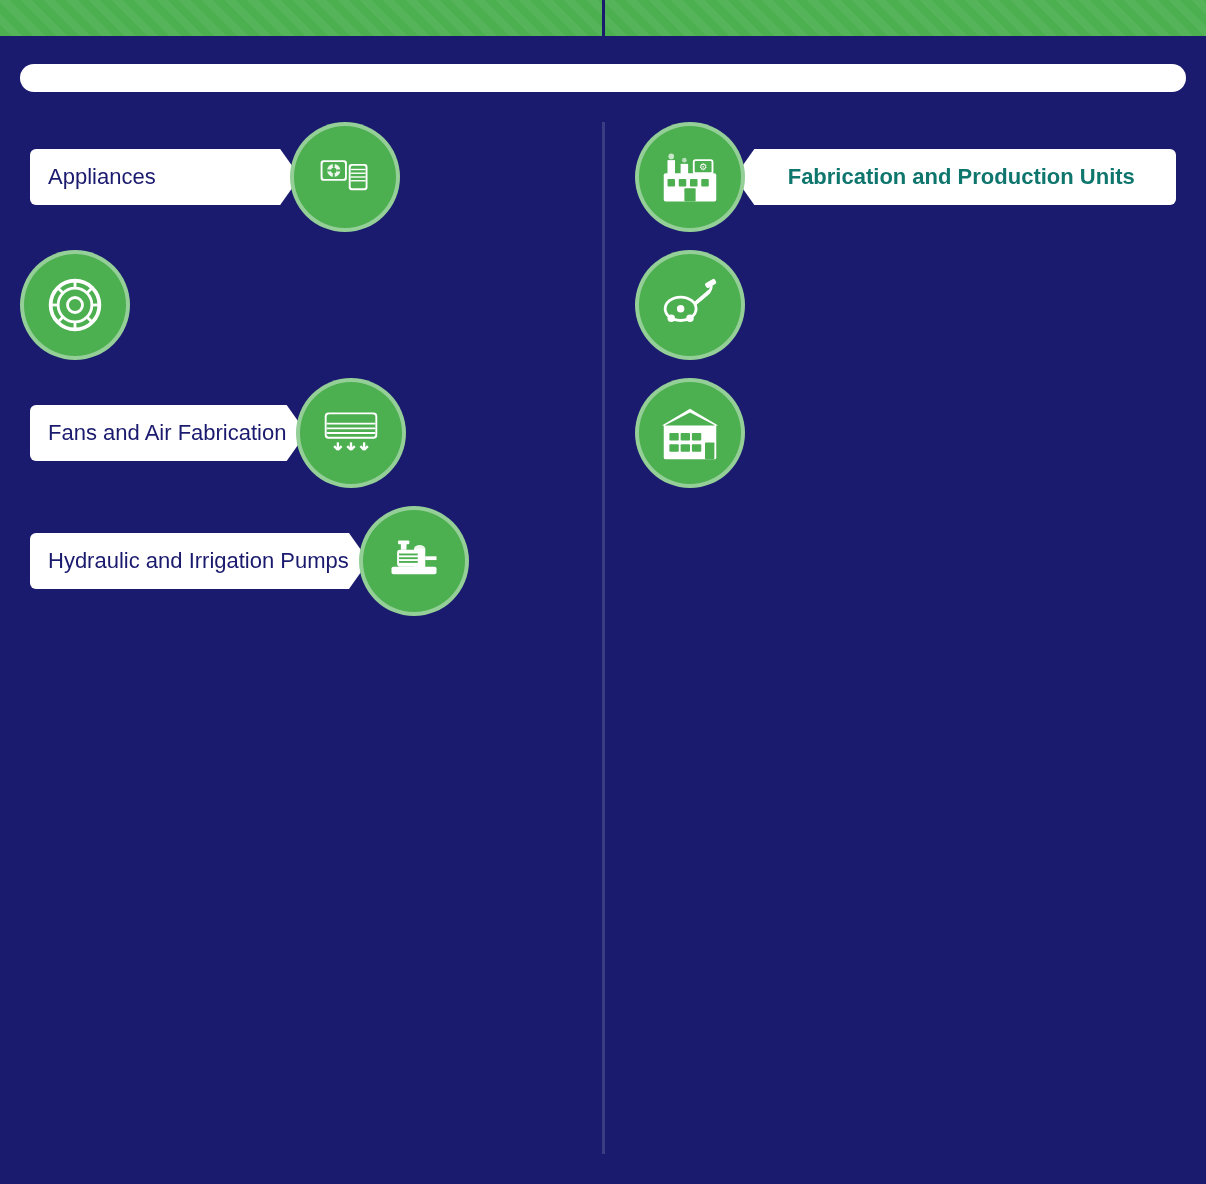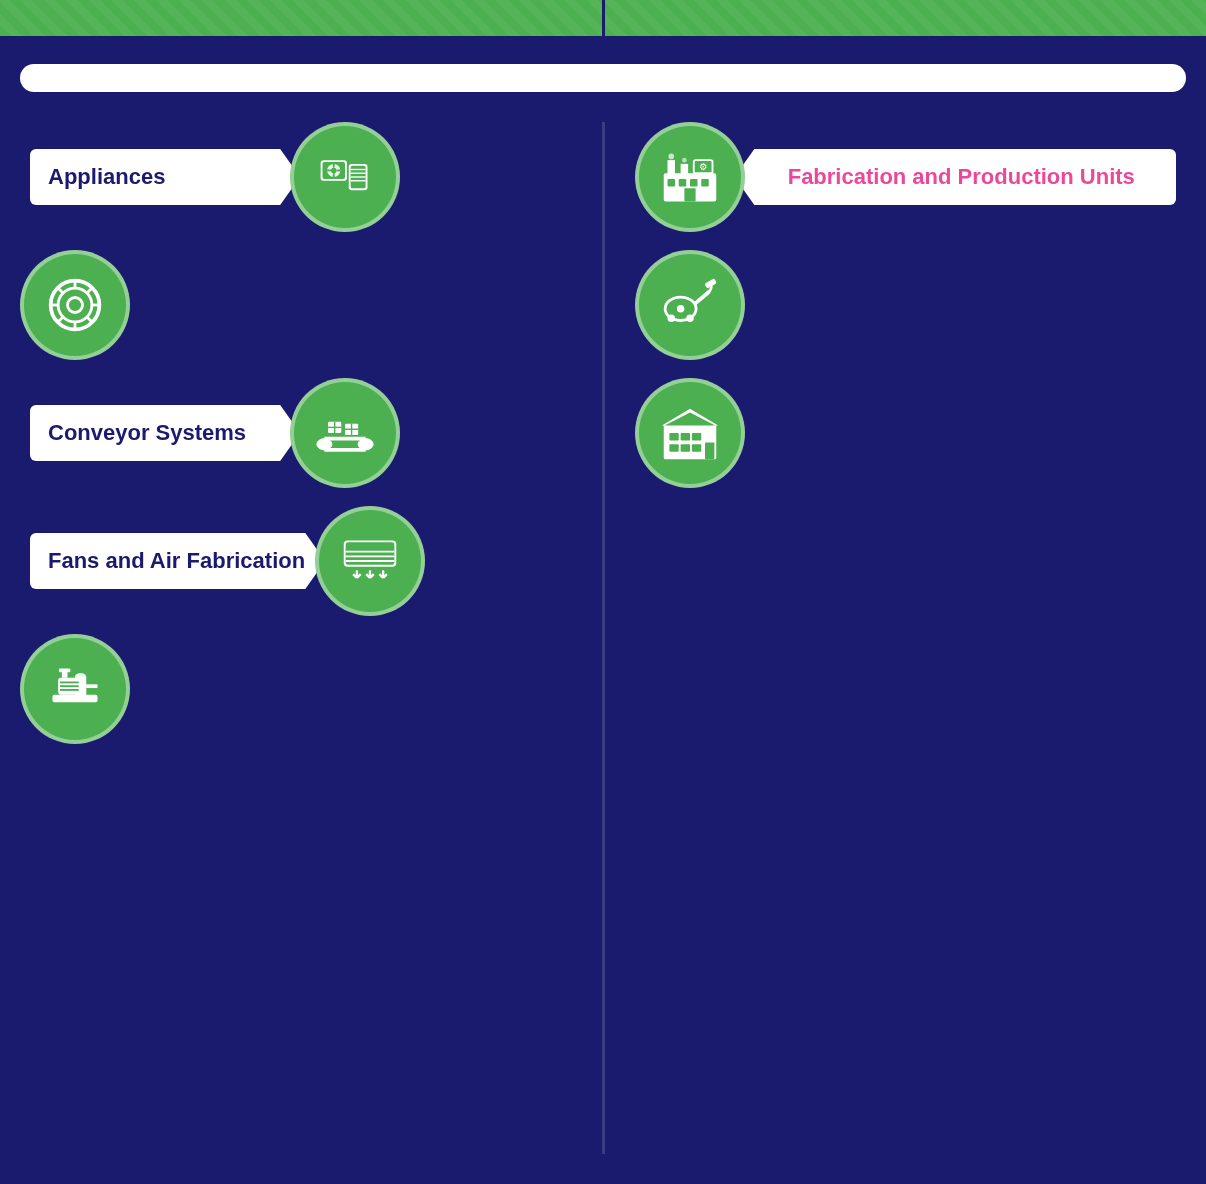--- a/index.html
+++ b/index.html
@@ -93,21 +93,21 @@
     
     .ac-item {
       display: flex;
       align-items: center;
       gap: 0;
     }
     .ac-label {
       background: white;
       color: #1a1a6e;
       font-size: 22px;
-      font-weight: 700;
+      font-weight: 400;
       padding: 14px 20px 14px 18px;
       border-radius: 6px 0 0 6px;
       clip-path: polygon(0 0, calc(100% - 20px) 0, 100% 50%, calc(100% - 20px) 100%, 0 100%);
       min-width: 270px;
       line-height: 1.3;
     }
     .ac-circle {
       width: 110px;
       height: 110px;
       border-radius: 50%;
@@ -145,21 +145,21 @@
       margin-right: -10px;
       z-index: 2;
     }
     .dc-circle svg {
       width: 60px;
       height: 60px;
       fill: white;
     }
     .dc-label {
       background: white;
-      color: #ec4899;
+      color: #0f766e;
       font-size: 22px;
       font-weight: 700;
       padding: 14px 18px 14px 30px;
       border-radius: 0 6px 6px 0;
       clip-path: polygon(20px 0, 100% 0, 100% 100%, 20px 100%, 0 50%);
       flex: 1;
       line-height: 1.3;
       text-align: center;
     }
 
@@ -225,39 +225,20 @@
     <line x1="6" y1="32" x2="14" y2="32" stroke="white" stroke-width="3"></line>
     <line x1="50" y1="32" x2="58" y2="32" stroke="white" stroke-width="3"></line>
     <line x1="13" y1="13" x2="19" y2="19" stroke="white" stroke-width="3"></line>
     <line x1="45" y1="45" x2="51" y2="51" stroke="white" stroke-width="3"></line>
     <line x1="51" y1="13" x2="45" y2="19" stroke="white" stroke-width="3"></line>
     <line x1="19" y1="45" x2="13" y2="51" stroke="white" stroke-width="3"></line>
   </svg>
         </div>
   </div>
       <div class="ac-item">
-    <div class="ac-label">Conveyor Systems</div>
-    <div class="ac-circle">
-          <svg viewBox="0 0 64 64" fill="white" xmlns="http://www.w3.org/2000/svg">
-
-    <ellipse cx="10" cy="44" rx="8" ry="6" fill="white" stroke="white" stroke-width="1"></ellipse>
-    <ellipse cx="54" cy="44" rx="8" ry="6" fill="white" stroke="white" stroke-width="1"></ellipse>
-    <line x1="10" y1="38" x2="54" y2="38" stroke="white" stroke-width="4"></line>
-    <line x1="10" y1="50" x2="54" y2="50" stroke="white" stroke-width="4"></line>
-
-    <rect x="14" y="20" width="14" height="12" rx="1" fill="white"></rect>
-    <rect x="32" y="22" width="14" height="12" rx="1" fill="white"></rect>
-    <line x1="14" y1="26" x2="28" y2="26" stroke="#4caf50" stroke-width="1.5"></line>
-    <line x1="21" y1="20" x2="21" y2="32" stroke="#4caf50" stroke-width="1.5"></line>
-    <line x1="32" y1="28" x2="46" y2="28" stroke="#4caf50" stroke-width="1.5"></line>
-    <line x1="39" y1="22" x2="39" y2="34" stroke="#4caf50" stroke-width="1.5"></line>
-  </svg>
-        </div>
-  </div>
-      <div class="ac-item">
     <div class="ac-label">Fans and Air Fabrication</div>
     <div class="ac-circle">
           <svg viewBox="0 0 64 64" fill="white" xmlns="http://www.w3.org/2000/svg">
 
     <rect x="4" y="10" width="56" height="28" rx="4" fill="white"></rect>
     <rect x="6" y="12" width="52" height="24" rx="3" fill="#4caf50"></rect>
     <line x1="6" y1="22" x2="58" y2="22" stroke="white" stroke-width="2"></line>
     <line x1="6" y1="27" x2="58" y2="27" stroke="white" stroke-width="2"></line>
     <line x1="6" y1="32" x2="58" y2="32" stroke="white" stroke-width="2"></line>
 
@@ -267,20 +248,21 @@
     <line x1="32" y1="42" x2="32" y2="50" stroke="white" stroke-width="2.5"></line>
     <line x1="32" y1="50" x2="28" y2="46" stroke="white" stroke-width="2.5"></line>
     <line x1="32" y1="50" x2="36" y2="46" stroke="white" stroke-width="2.5"></line>
     <line x1="46" y1="42" x2="46" y2="50" stroke="white" stroke-width="2.5"></line>
     <line x1="46" y1="50" x2="42" y2="46" stroke="white" stroke-width="2.5"></line>
     <line x1="46" y1="50" x2="50" y2="46" stroke="white" stroke-width="2.5"></line>
   </svg>
         </div>
   </div>
       <div class="ac-item">
+    <div class="ac-label">Hydraulic and Irrigation Pumps</div>
     <div class="ac-circle">
           <svg viewBox="0 0 64 64" fill="white" xmlns="http://www.w3.org/2000/svg">
 
     <rect x="8" y="38" width="48" height="8" rx="2" fill="white"></rect>
 
     <rect x="14" y="20" width="24" height="18" rx="3" fill="white"></rect>
 
     <ellipse cx="38" cy="29" rx="6" ry="10" fill="white"></ellipse>
     <rect x="32" y="19" width="12" height="20" fill="white"></rect>
     <ellipse cx="38" cy="19" rx="6" ry="4" fill="white" opacity="0.9"></ellipse>

